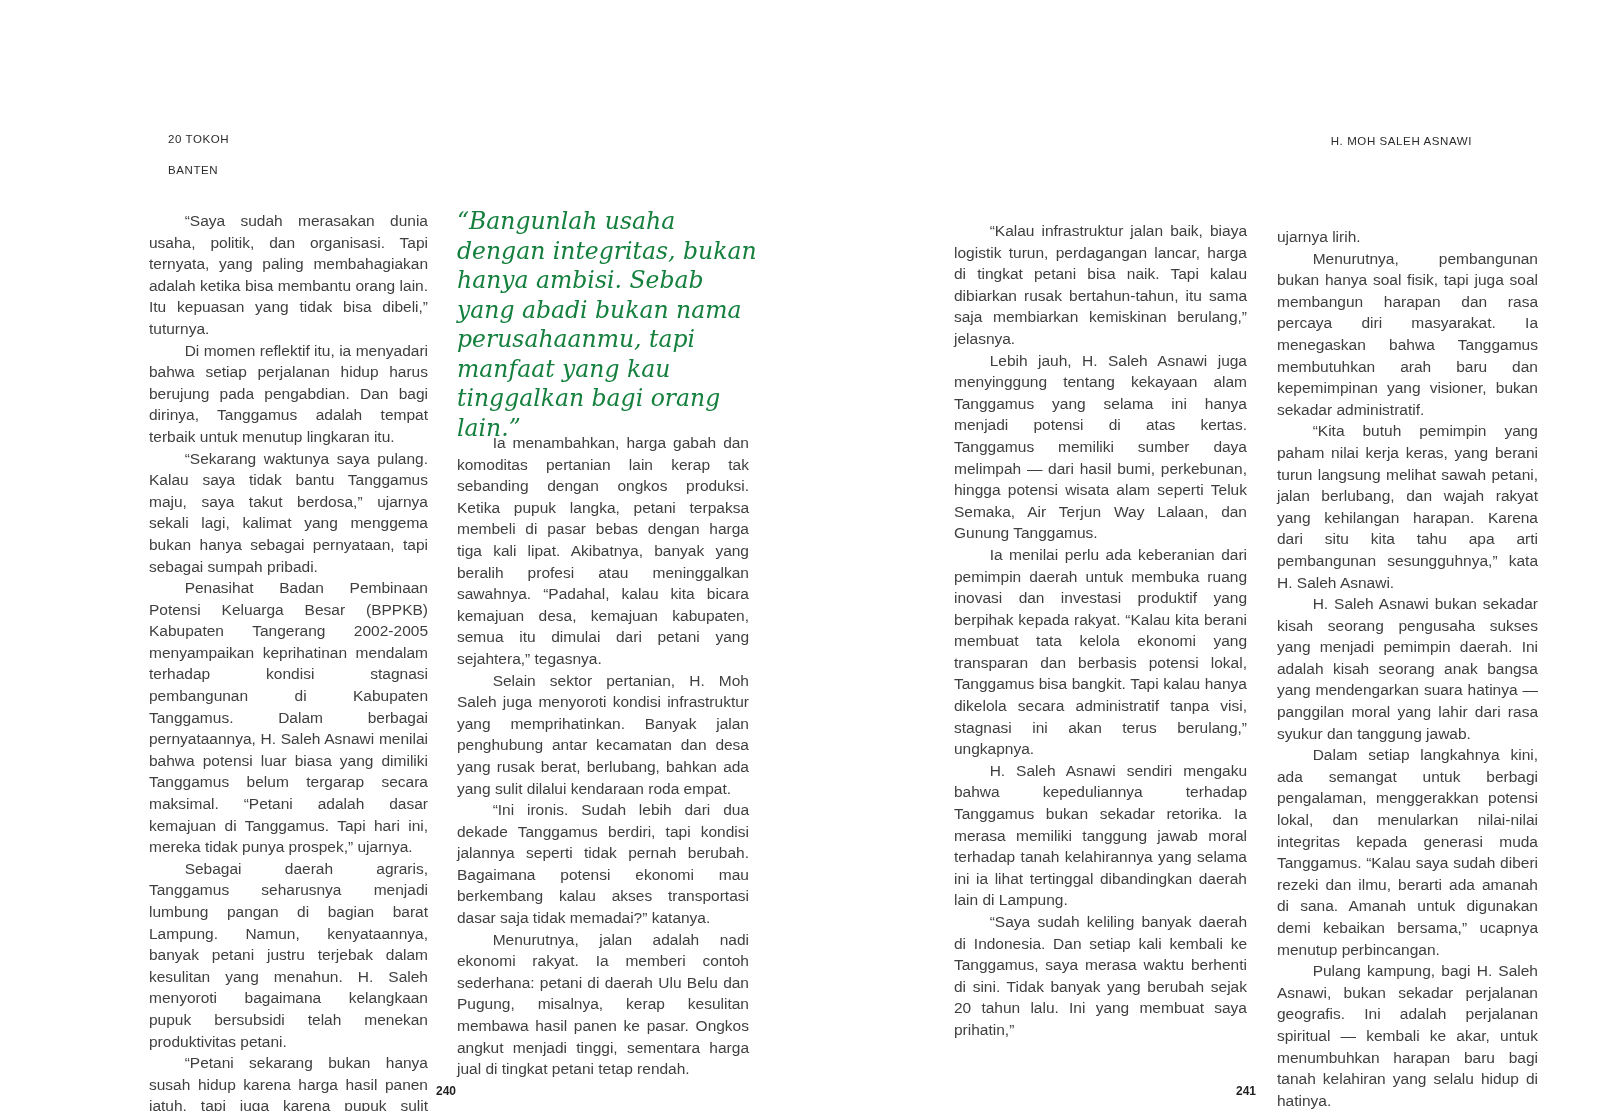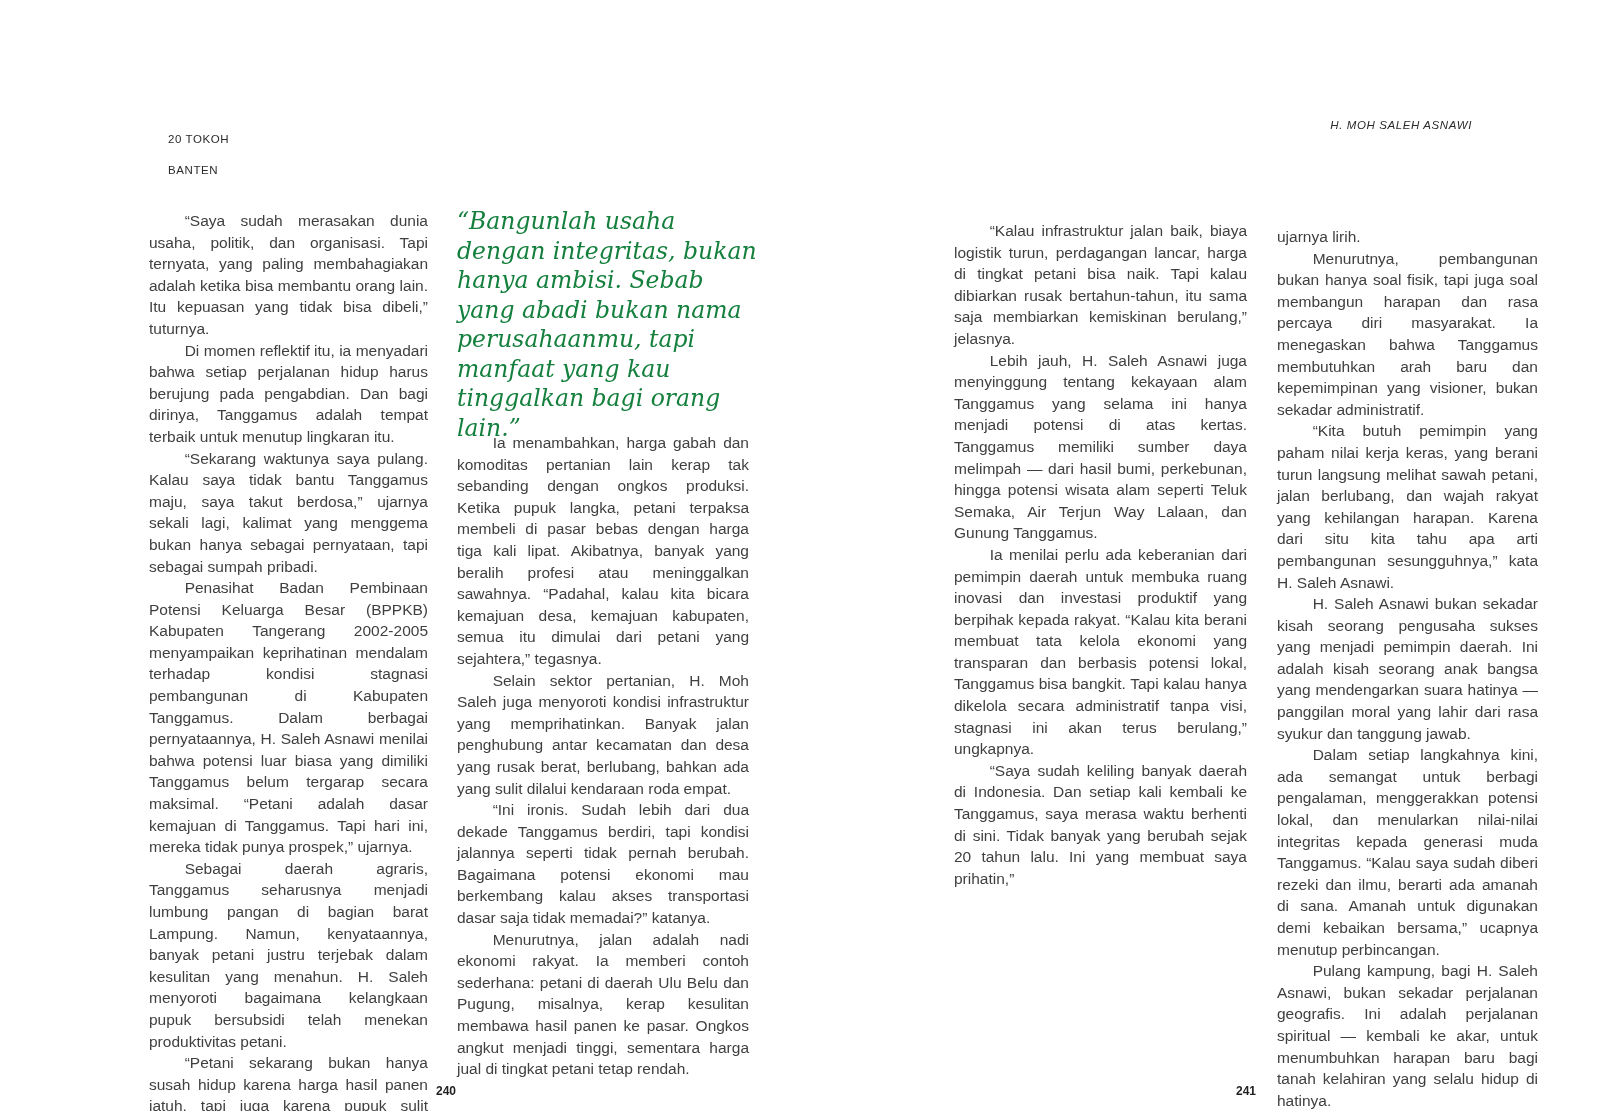--- a/index.html
+++ b/index.html
@@ -13,21 +13,21 @@
   .spread { position: absolute; inset: 0; }
 
   .running-head {
     position: absolute;
     font-size: 11.5px;
     letter-spacing: 0.6px;
     color: #2b2b2b;
     line-height: 15px;
   }
   .running-head.left { left: 88px; top: 52px; text-align: left; }
-  .running-head.right { right: 112px; top: 38px; text-align: right; font-style: italic; }
+  .running-head.right { right: 112px; top: 54px; text-align: right; }
 
   .col {
     position: absolute;
     text-align: justify;
     font-size: 15.5px;
     line-height: 21.6px;
     color: #3f3f3f;
     hyphens: auto;
   }
   .col-1 { left: 85px;   top: 146px; width: 279px; }
@@ -100,20 +100,21 @@
       <p class="para indent">Ia menambahkan, harga gabah dan komoditas pertanian lain kerap tak sebanding dengan ongkos produksi. Ketika pupuk langka, petani terpaksa membeli di pasar bebas dengan harga tiga kali lipat. Akibatnya, banyak yang beralih profesi atau meninggalkan sawahnya. “Padahal, kalau kita bicara kemajuan desa, kemajuan kabupaten, semua itu dimulai dari petani yang sejahtera,” tegasnya.</p>
       <p class="para indent">Selain sektor pertanian, H. Moh Saleh juga menyoroti kondisi infrastruktur yang memprihatinkan. Banyak jalan penghubung antar kecamatan dan desa yang rusak berat, berlubang, bahkan ada yang sulit dilalui kendaraan roda empat.</p>
       <p class="para indent">“Ini ironis. Sudah lebih dari dua dekade Tanggamus berdiri, tapi kondisi jalannya seperti tidak pernah berubah. Bagaimana potensi ekonomi mau berkembang kalau akses transportasi dasar saja tidak memadai?” katanya.</p>
       <p class="para indent">Menurutnya, jalan adalah nadi ekonomi rakyat. Ia memberi contoh sederhana: petani di daerah Ulu Belu dan Pugung, misalnya, kerap kesulitan membawa hasil panen ke pasar. Ongkos angkut menjadi tinggi, sementara harga jual di tingkat petani tetap rendah.</p>
     </div>
 
   <div class="col col-3">
       <p class="para indent">“Kalau infrastruktur jalan baik, biaya logistik turun, perdagangan lancar, harga di tingkat petani bisa naik. Tapi kalau dibiarkan rusak bertahun-tahun, itu sama saja membiarkan kemiskinan berulang,” jelasnya.</p>
       <p class="para indent">Lebih jauh, H. Saleh Asnawi juga menyinggung tentang kekayaan alam Tanggamus yang selama ini hanya menjadi potensi di atas kertas. Tanggamus memiliki sumber daya melimpah — dari hasil bumi, perkebunan, hingga potensi wisata alam seperti Teluk Semaka, Air Terjun Way Lalaan, dan Gunung Tanggamus.</p>
       <p class="para indent">Ia menilai perlu ada keberanian dari pemimpin daerah untuk membuka ruang inovasi dan investasi produktif yang berpihak kepada rakyat. “Kalau kita berani membuat tata kelola ekonomi yang transparan dan berbasis potensi lokal, Tanggamus bisa bangkit. Tapi kalau hanya dikelola secara administratif tanpa visi, stagnasi ini akan terus berulang,” ungkapnya.</p>
+      <p class="para indent">H. Saleh Asnawi sendiri mengaku bahwa kepeduliannya terhadap Tanggamus bukan sekadar retorika. Ia merasa memiliki tanggung jawab moral terhadap tanah kelahirannya yang selama ini ia lihat tertinggal dibandingkan daerah lain di Lampung.</p>
       <p class="para indent">“Saya sudah keliling banyak daerah di Indonesia. Dan setiap kali kembali ke Tanggamus, saya merasa waktu berhenti di sini. Tidak banyak yang berubah sejak 20 tahun lalu. Ini yang membuat saya prihatin,”</p>
     </div>
 
   <div class="col col-4">
     <div>
         <p class="para">ujarnya lirih.</p>
         <p class="para indent">Menurutnya, pembangunan bukan hanya soal fisik, tapi juga soal membangun harapan dan rasa percaya diri masyarakat. Ia menegaskan bahwa Tanggamus membutuhkan arah baru dan kepemimpinan yang visioner, bukan sekadar administratif.</p>
         <p class="para indent">“Kita butuh pemimpin yang paham nilai kerja keras, yang berani turun langsung melihat sawah petani, jalan berlubang, dan wajah rakyat yang kehilangan harapan. Karena dari situ kita tahu apa arti pembangunan sesungguhnya,” kata H. Saleh Asnawi.</p>
         <p class="para indent">H. Saleh Asnawi bukan sekadar kisah seorang pengusaha sukses yang menjadi pemimpin daerah. Ini adalah kisah seorang anak bangsa yang mendengarkan suara hatinya — panggilan moral yang lahir dari rasa syukur dan tanggung jawab.</p>
         <p class="para indent">Dalam setiap langkahnya kini, ada semangat untuk berbagi pengalaman, menggerakkan potensi lokal, dan menularkan nilai-nilai integritas kepada generasi muda Tanggamus. “Kalau saya sudah diberi rezeki dan ilmu, berarti ada amanah di sana. Amanah untuk digunakan demi kebaikan bersama,” ucapnya menutup perbincangan.</p>

